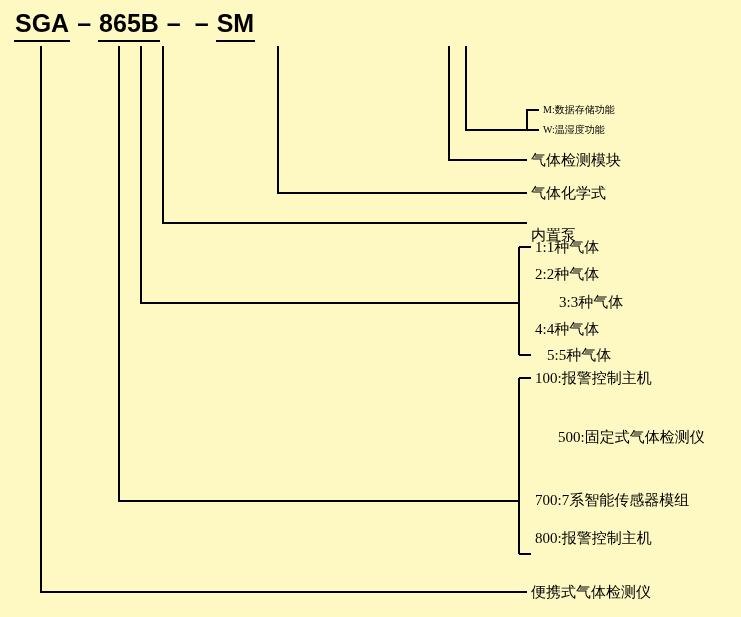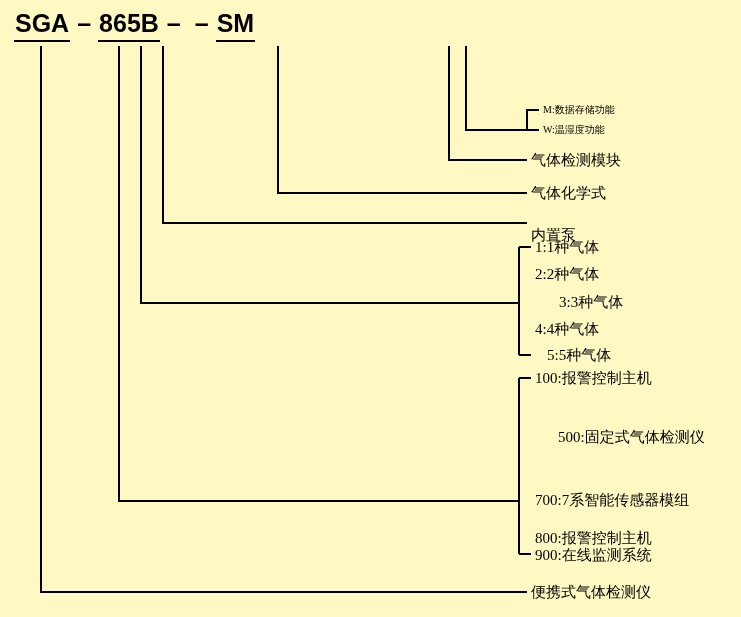--- a/index.html
+++ b/index.html
@@ -116,17 +116,16 @@
   <div class="lbl" style="left:535px; top:238px;">1:1种气体</div>
   <div class="lbl" style="left:535px; top:265px;">2:2种气体</div>
   <div class="lbl" style="left:535px; top:293px;margin-left:24px;">3:3种气体</div>
   <div class="lbl" style="left:535px; top:320px;">4:4种气体</div>
   <div class="lbl" style="left:535px; top:346px;margin-left:12px;">5:5种气体</div>
 
   <div class="lbl" style="left:535px; top:369px;">100:报警控制主机</div>
   <div class="lbl" style="left:527px; top:428px;margin-left:31px;">500:固定式气体检测仪</div>
   <div class="lbl" style="left:535px; top:491px;">700:7系智能传感器模组</div>
   <div class="lbl" style="left:535px; top:529px;">800:报警控制主机</div>
-  <div class="lbl" style="left:535px; top:546px;">900:在线监测系统</div>
 
   <div class="lbl" style="left:531px; top:583px;">便携式气体检测仪</div>
 
 </div>
 
 </body></html>

